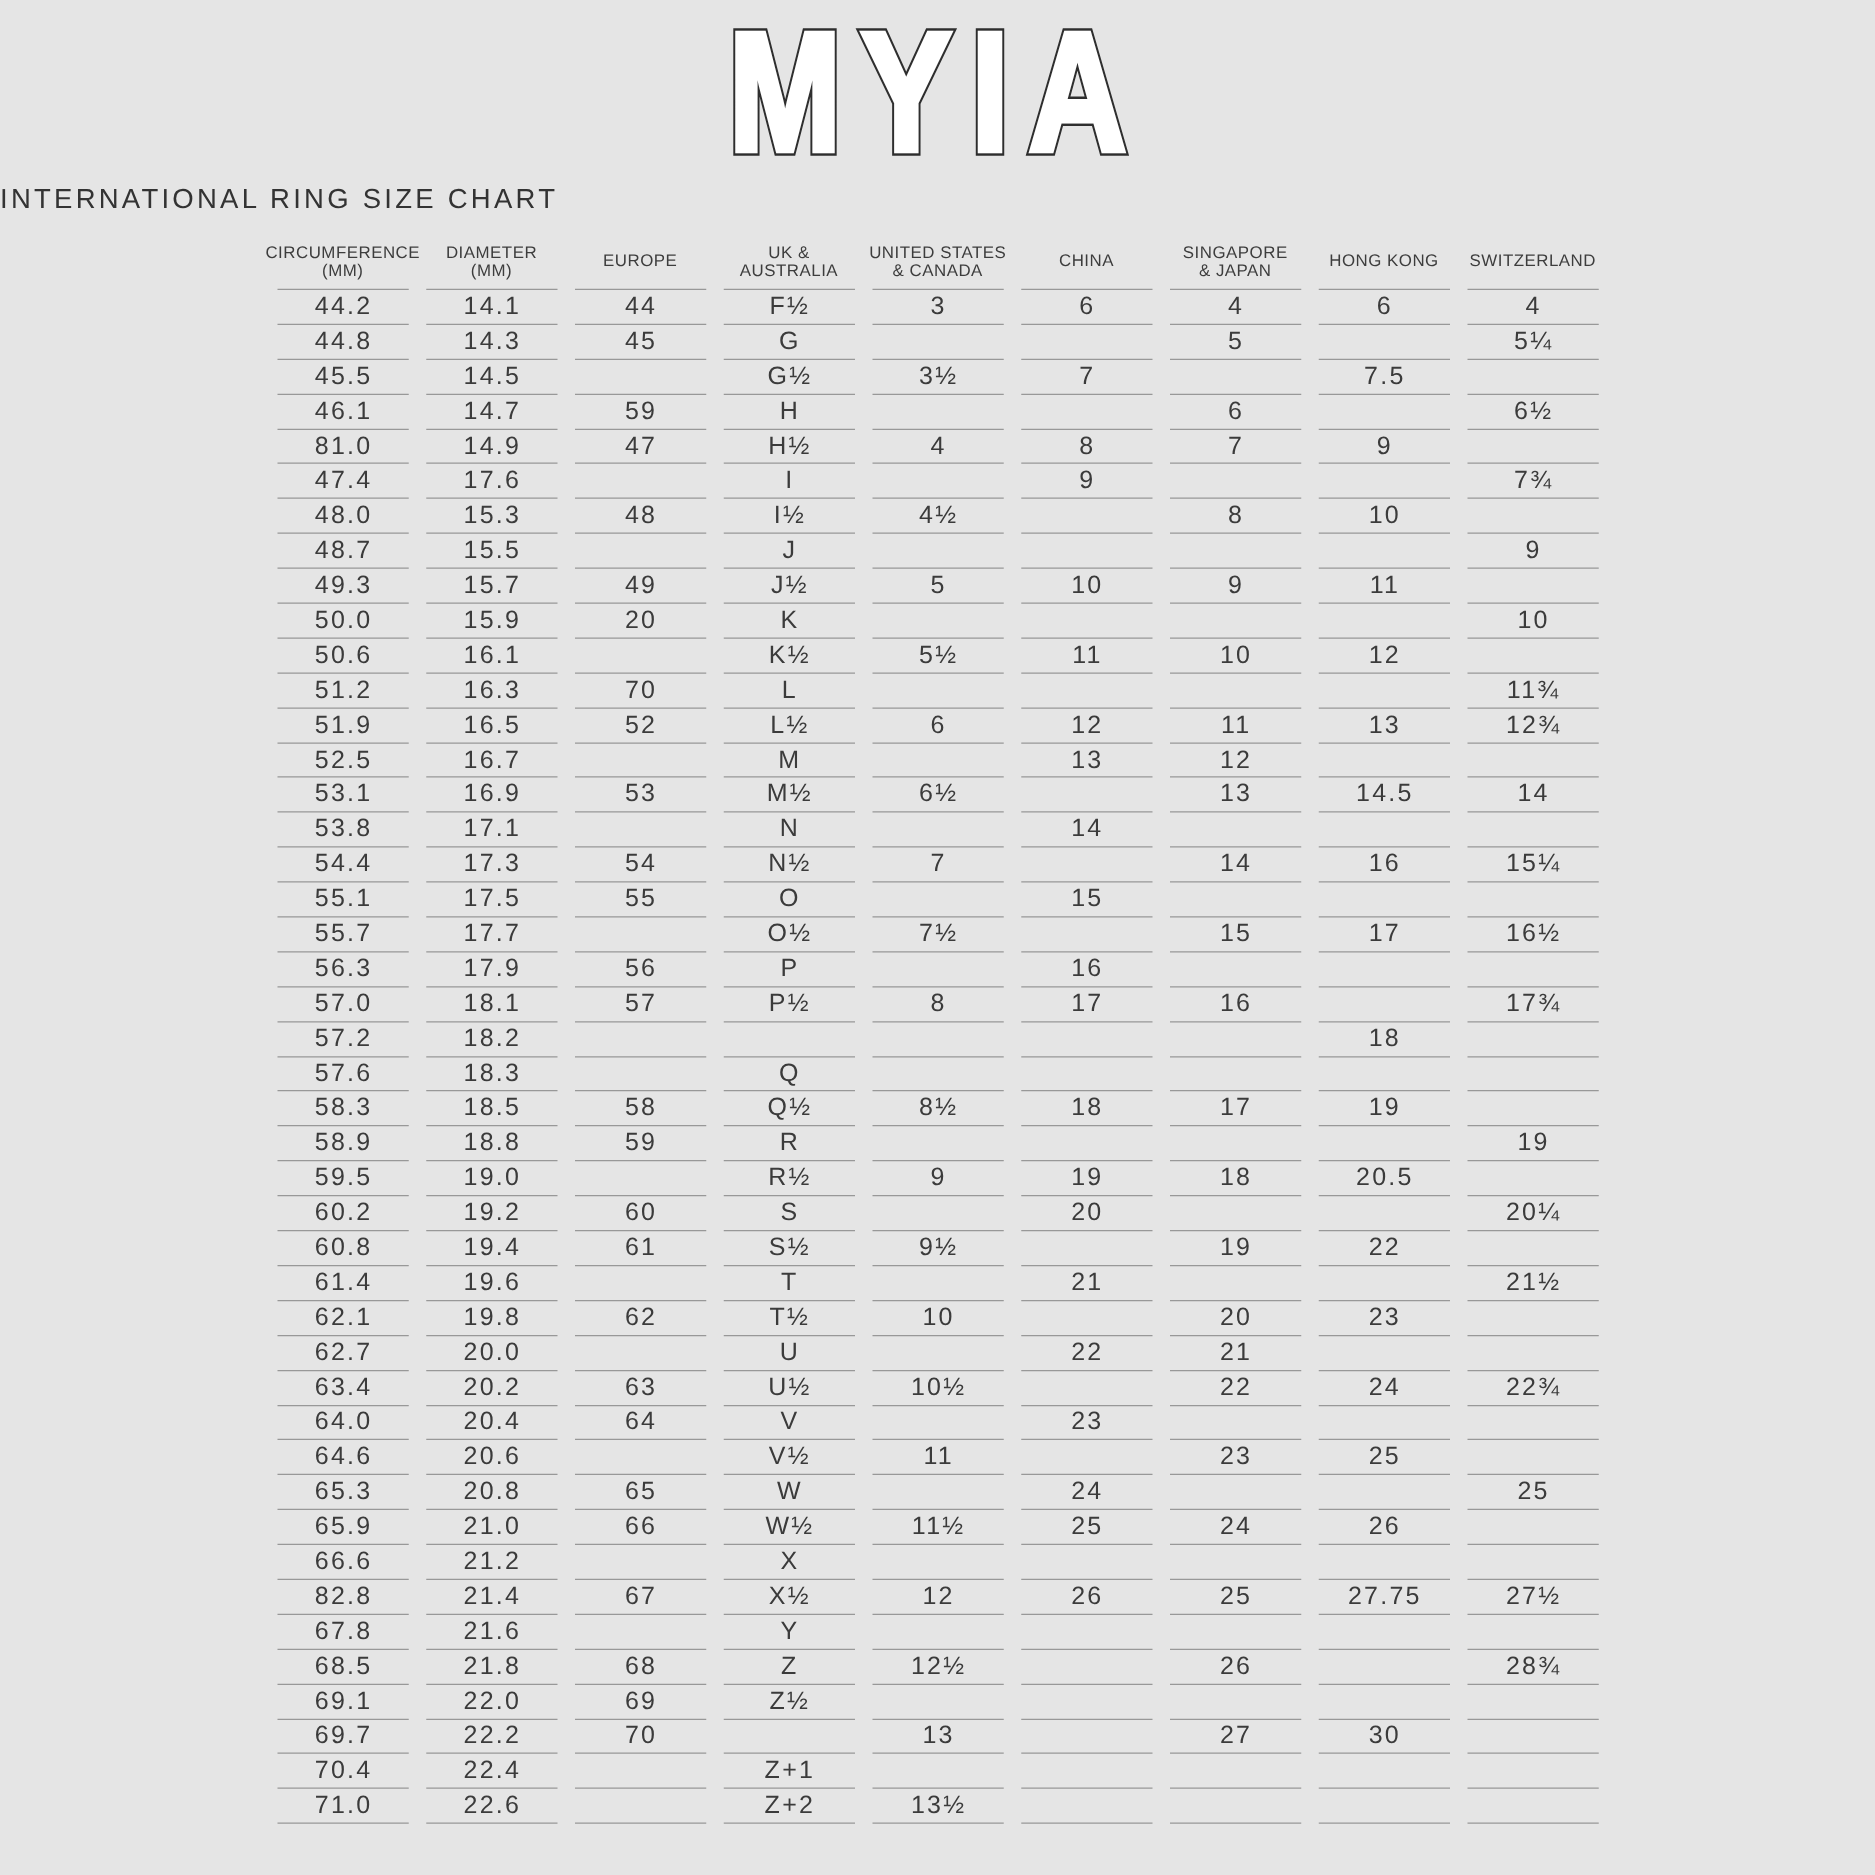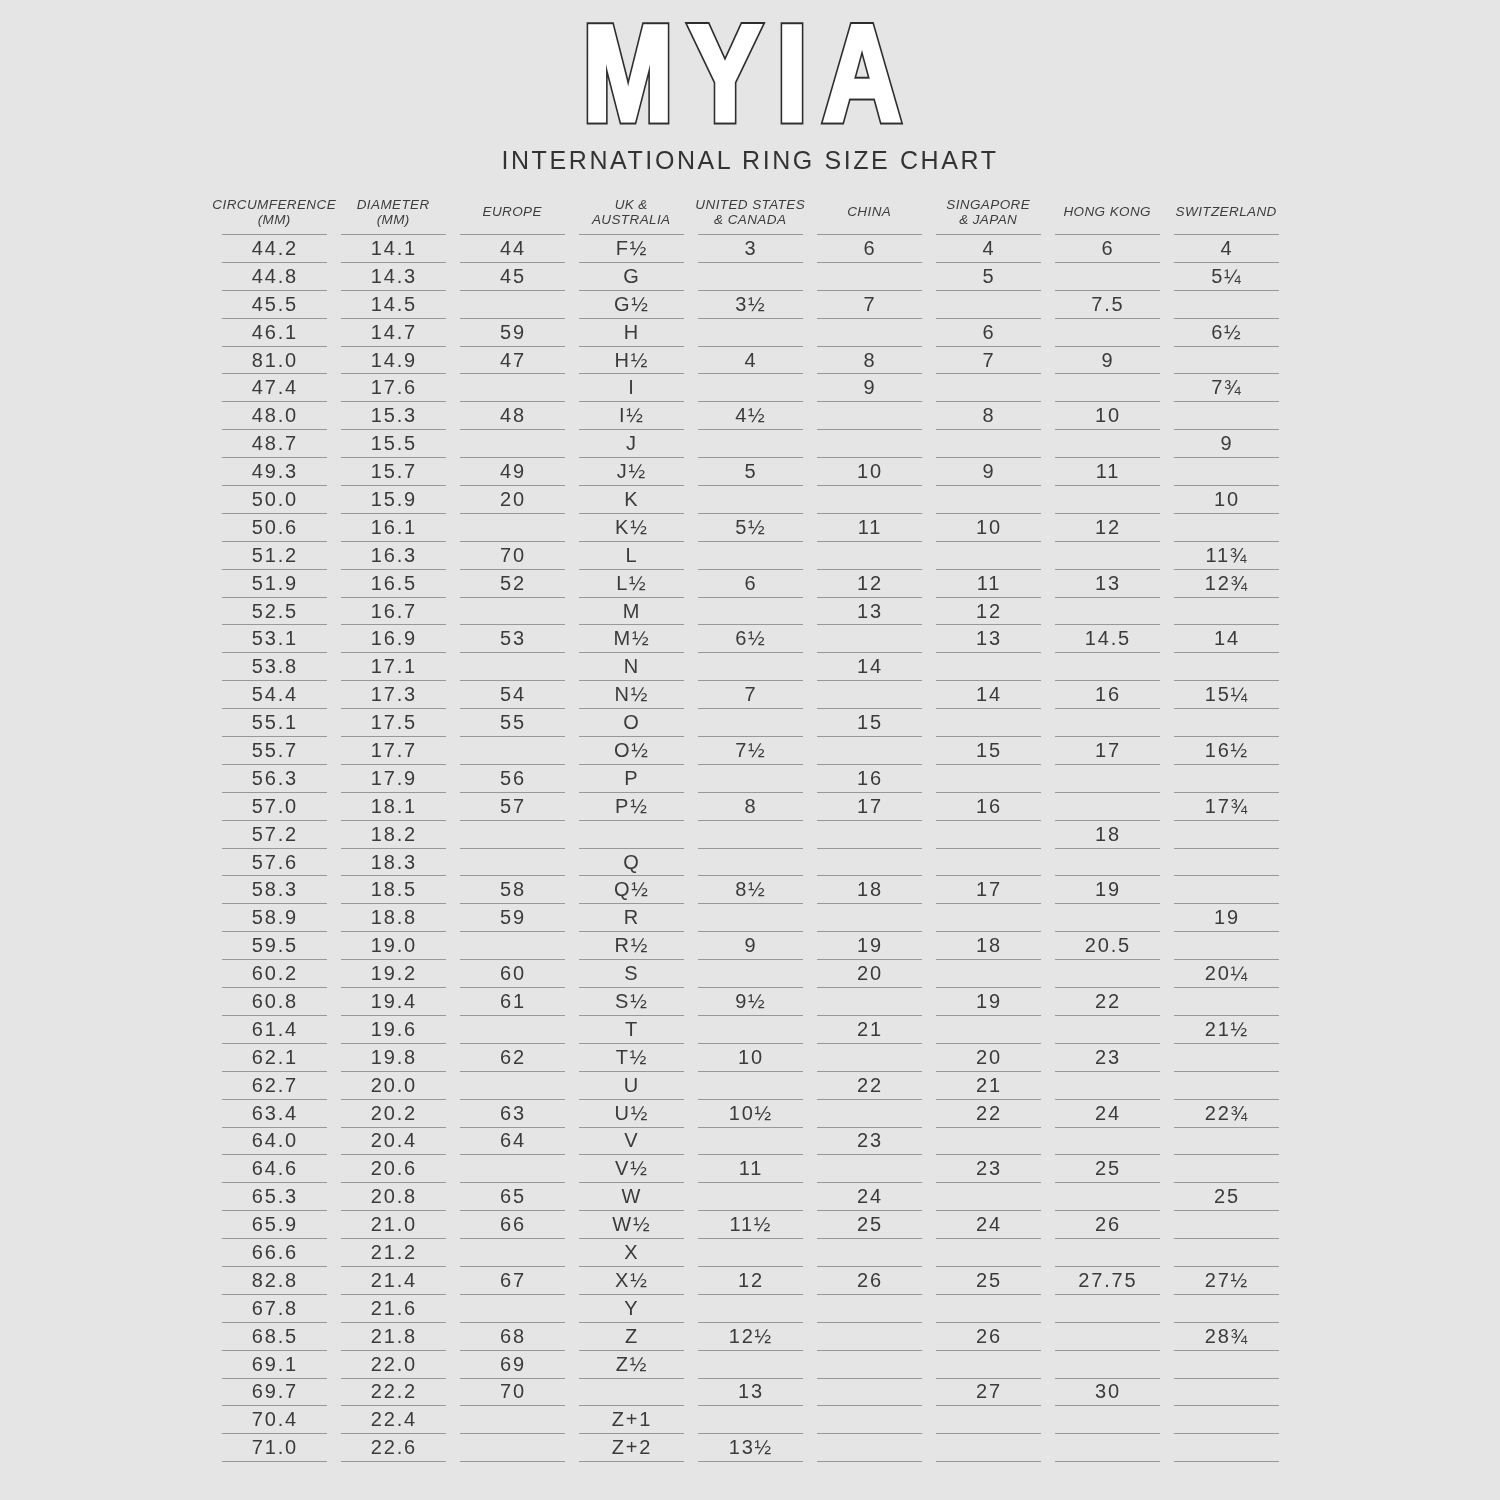--- a/index.html
+++ b/index.html
@@ -7,25 +7,25 @@
     width: 1500px;
     height: 1500px;
     background: #e5e5e5;
     font-family: "Liberation Sans", sans-serif;
     overflow: hidden;
     position: relative;
   }
   .brand { text-align: center; padding-top: 2px; }
   .logo { display: block; margin: 0 auto; }
   .tagline {
-    font-size: 25px;
+    font-size: 22px;
     letter-spacing: 2.6px;
     color: #333333;
     margin-top: -6px;
-    text-align: center;
+    text-align: left;
   }
   .ring-table {
     display: grid;
     grid-template-columns: repeat(9, 119px);
     grid-template-rows: 46px;
     grid-auto-rows: 27.9px;
     width: 1071px;
     margin: 14px auto 0 auto;
   }
   .cell {
@@ -41,21 +41,20 @@
     white-space: nowrap;
   }
   .cell.head {
     flex-direction: column;
     justify-content: center;
     font-size: 13.5px;
     line-height: 15px;
     letter-spacing: 0.4px;
     text-indent: 0.4px;
     color: #3d3d3d;
-    font-style: italic;
   }
 </style>
 </head>
 <body>
 
 <div class="page">
 
   <div class="brand">
     <svg class="logo" width="480" height="150" viewBox="0 0 480 150">
       <g font-family="'Liberation Sans', sans-serif" font-weight="bold" font-size="135" letter-spacing="20" text-anchor="middle" transform="scale(0.8 1)" stroke-linejoin="miter">

